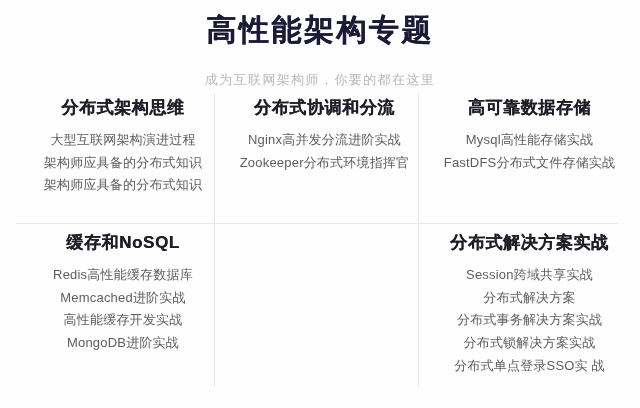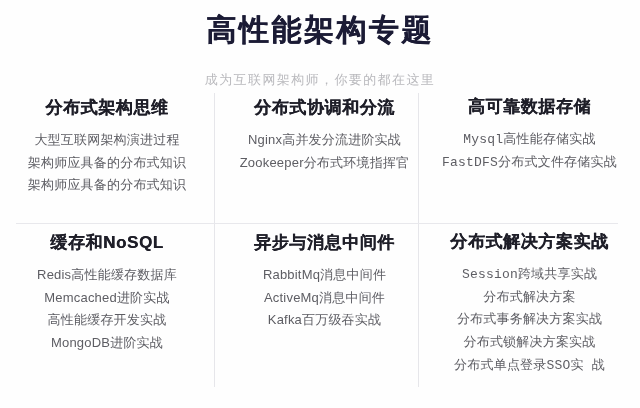--- a/index.html
+++ b/index.html
@@ -67,23 +67,23 @@
     width: 602px;
     height: 1px;
     background: #e8e8ec;
   }
 
   .cell {
     position: absolute;
     text-align: center;
     box-sizing: border-box;
   }
-  .col1 { left: 0px;   width: 214px; }
+  .col1 { left: 16px;   width: 214px; }
   .col2 { left: 223px; width: 203px; }
-  .col3 { left: 419px; width: 221px; font-family: Liberation Mono, monospace; }
+  .col3 { left: 419px; width: 221px; }
   .row1 { top: 6px;   }
   .row2 { top: 141px; }
 
   .cell-title {
     font-size: 17px;
     font-weight: 700;
     color: #1e1e28;
     letter-spacing: 0.6px;
     line-height: 1.3;
     margin-bottom: 10px;
@@ -146,28 +146,20 @@
     <div class="cell col1 row2">
       <div class="cell-title">缓存和NoSQL</div>
       <ul class="cell-list">
         <li>Redis高性能缓存数据库</li>
         <li>Memcached进阶实战</li>
         <li>高性能缓存开发实战</li>
         <li>MongoDB进阶实战</li>
       </ul>
     </div>
 
-    <div class="cell col2 row2">
-      <div class="cell-title">异步与消息中间件</div>
-      <ul class="cell-list">
-        <li>RabbitMq消息中间件</li>
-        <li>ActiveMq消息中间件</li>
-        <li>Kafka百万级吞实战</li>
-      </ul>
-    </div>
 
     <div class="cell col3 row2">
       <div class="cell-title">分布式解决方案实战</div>
       <ul class="cell-list">
         <li>Session跨域共享实战</li>
         <li>分布式解决方案</li>
         <li>分布式事务解决方案实战</li>
         <li>分布式锁解决方案实战</li>
         <li>分布式单点登录SSO实 战</li>
       </ul>

